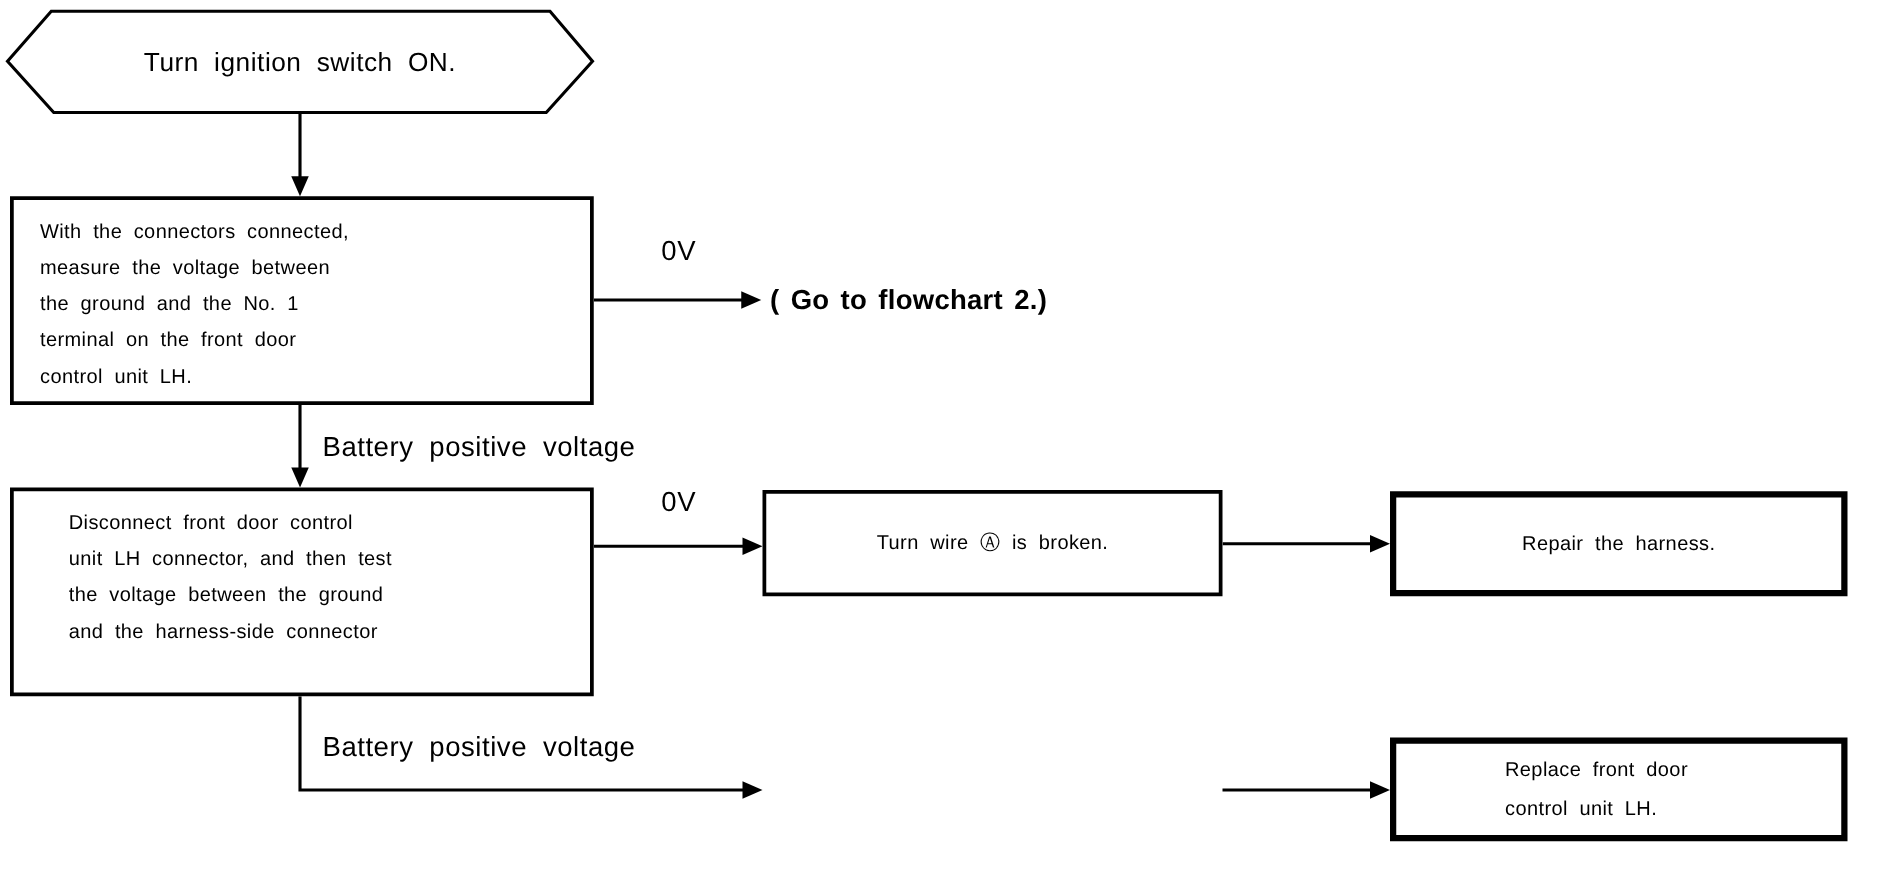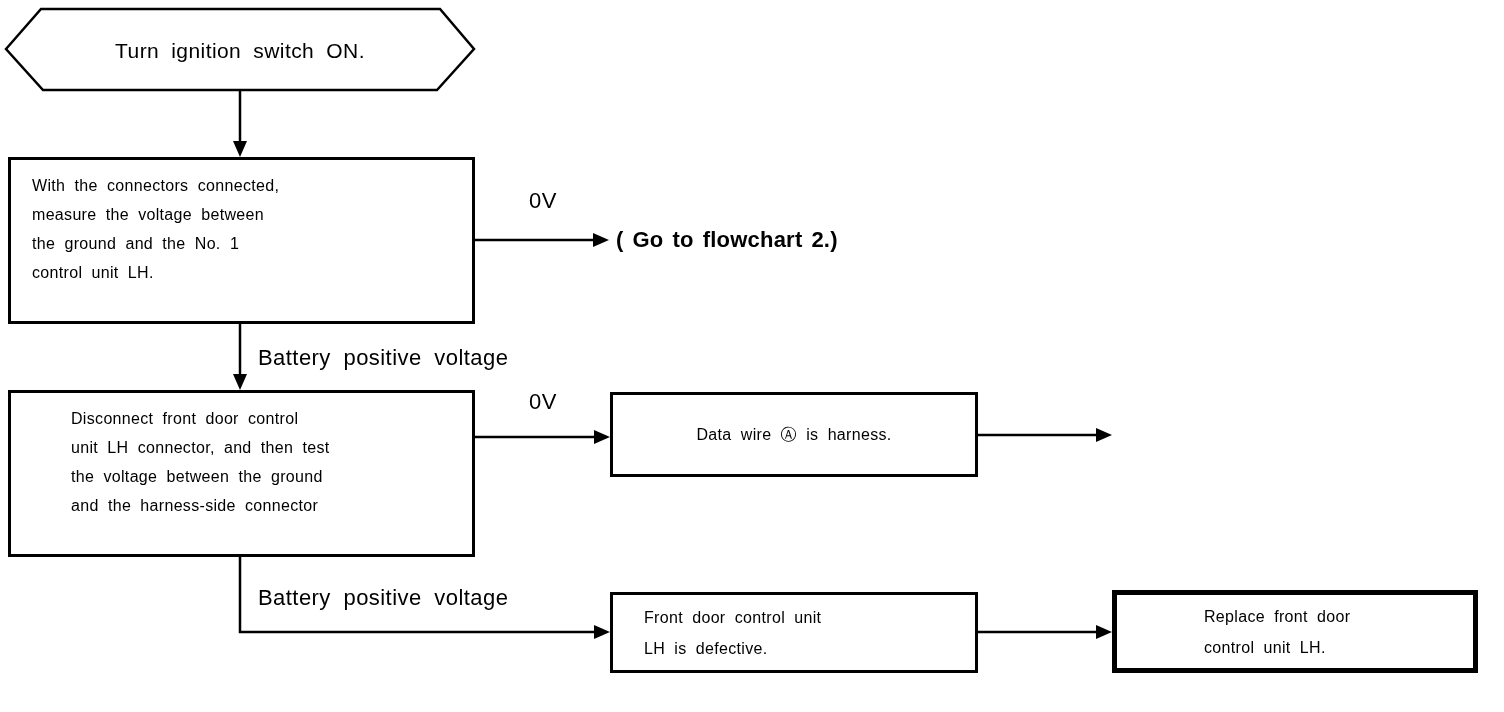--- a/index.html
+++ b/index.html
@@ -45,21 +45,21 @@
     border: 5px solid #000;
     background: #fff;
   }
 
   .box-measure {
     left: 8px; top: 157px; width: 467px; height: 167px;
     padding: 11px 10px 0 21px;
   }
   .box-disconnect {
     left: 8px; top: 390px; width: 467px; height: 167px;
-    padding: 11px 6px 0 60px;
+    padding: 11px 6px 0 44px;
   }
   .box-datawire {
     left: 610px; top: 392px; width: 368px; height: 85px;
     display: flex; align-items: center; justify-content: center;
   }
   .box-repair {
     left: 1112px; top: 393px; width: 366px; height: 84px;
     display: flex; align-items: center; justify-content: center;
   }
   .box-defective {
@@ -123,48 +123,48 @@
     <path d="M978,632 L1097,632" stroke="#000" stroke-width="2.5" fill="none"></path>
     <polygon points="1096,625 1096,639 1112,632" fill="#000"></polygon>
   </svg>
 
   <div class="node hex-text">Turn ignition switch ON.</div>
 
   <div class="node proc-box box-measure">
     <div>With the connectors connected,</div>
     <div>measure the voltage between</div>
     <div>the ground and the No. 1</div>
+    <div>terminal on the front door</div>
     <div>control unit LH.</div>
   </div>
 
   <div class="edge-label label-ov-top">0V</div>
 
   <div class="edge-label label-goto">( Go to flowchart 2.)</div>
 
   <div class="edge-label label-battery-top">Battery positive voltage</div>
 
   <div class="node proc-box box-disconnect">
     <div>Disconnect front door control</div>
     <div>unit LH connector, and then test</div>
     <div>the voltage between the ground</div>
     <div>and the harness-side connector</div>
   </div>
 
   <div class="edge-label label-ov-bottom">0V</div>
 
   <div class="node proc-box box-datawire">
-    <span>Data wire Ⓐ is harness.</span>
+    <span>Turn wire Ⓐ is broken.</span>
   </div>
 
+  <div class="node result-box box-repair">
+    <span>Repair the harness.</span>
+  </div>
 
   <div class="edge-label label-battery-bottom">Battery positive voltage</div>
 
-  <div class="node proc-box box-defective">
-    <div>Front door control unit</div>
-    <div>LH is defective.</div>
-  </div>
 
   <div class="node result-box box-replace">
     <div>Replace front door</div>
     <div>control unit LH.</div>
   </div>
 
 </div>
 
 </body></html>

